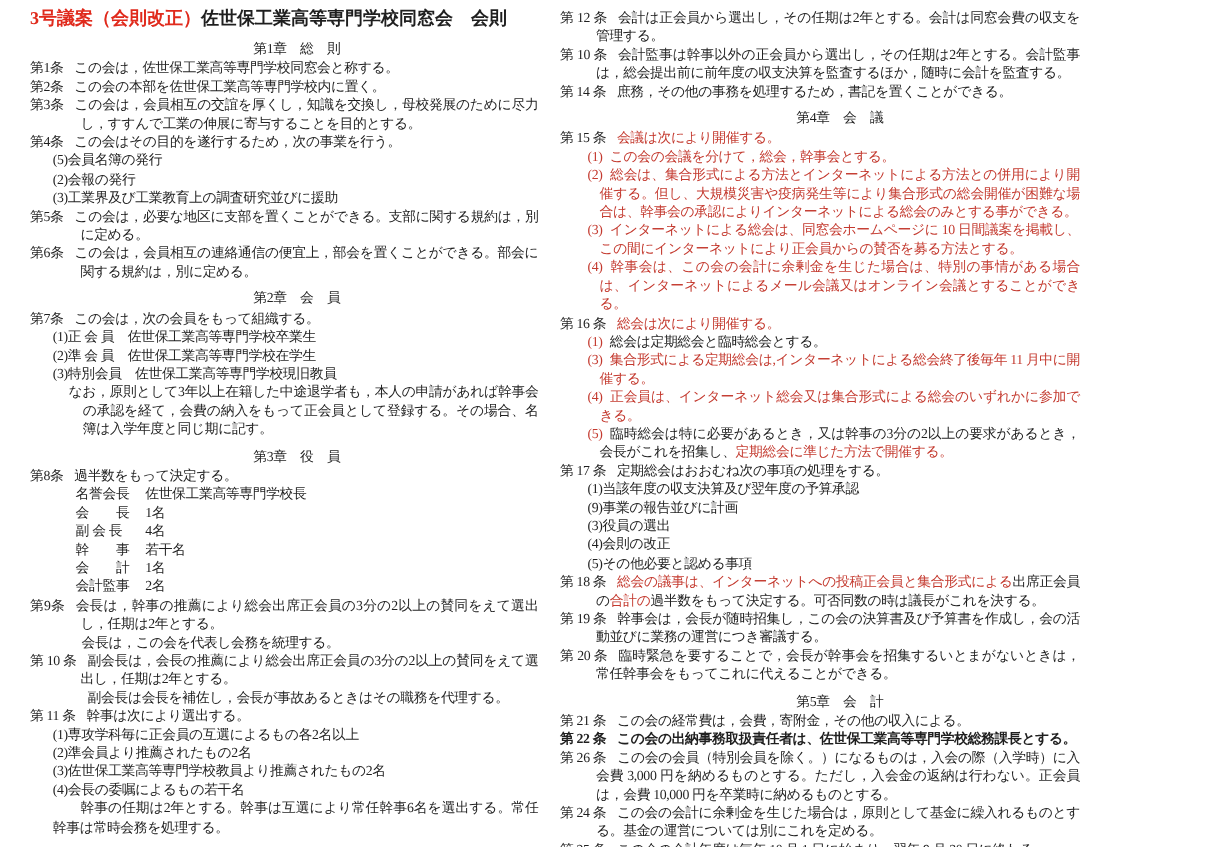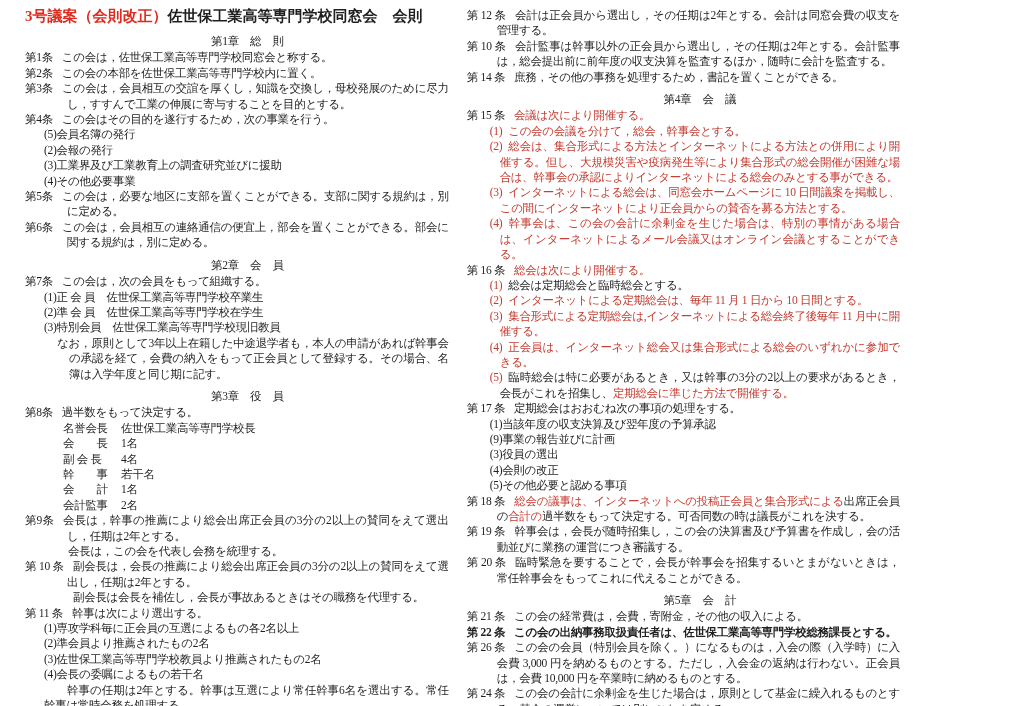--- a/index.html
+++ b/index.html
@@ -60,21 +60,20 @@
       <span class="t-red">3号議案（会則改正）</span><span class="t-main">佐世保工業高等専門学校同窓会　会則</span>
     </div>
   <div class="chapter">第1章　総　則</div>
       <div class="article"><span class="alabel">第1条</span><span class="seg">この会は，佐世保工業高等専門学校同窓会と称する。</span></div>
       <div class="article"><span class="alabel">第2条</span><span class="seg">この会の本部を佐世保工業高等専門学校内に置く。</span></div>
       <div class="article"><span class="alabel">第3条</span><span class="seg">この会は，会員相互の交誼を厚くし，知識を交換し，母校発展のために尽力し，すすんで工業の伸展に寄与することを目的とする。</span></div>
       <div class="article"><span class="alabel">第4条</span><span class="seg">この会はその目的を遂行するため，次の事業を行う。</span></div>
       <div class="item"><span class="seg">(5)会員名簿の発行</span></div>
       <div class="item"><span class="seg">(2)会報の発行</span></div>
       <div class="item"><span class="seg">(3)工業界及び工業教育上の調査研究並びに援助</span></div>
-      <div class="item"><span class="seg">(4)その他必要事業</span></div>
       <div class="article"><span class="alabel">第5条</span><span class="seg">この会は，必要な地区に支部を置くことができる。支部に関する規約は，別に定める。</span></div>
       <div class="article"><span class="alabel">第6条</span><span class="seg">この会は，会員相互の連絡通信の便宜上，部会を置くことができる。部会に関する規約は，別に定める。</span></div>
       <div class="chapter">第2章　会　員</div>
       <div class="article"><span class="alabel">第7条</span><span class="seg">この会は，次の会員をもって組織する。</span></div>
       <div class="item"><span class="seg">(1)正 会 員　佐世保工業高等専門学校卒業生</span></div>
       <div class="item"><span class="seg">(2)準 会 員　佐世保工業高等専門学校在学生</span></div>
       <div class="item"><span class="seg">(3)特別会員　佐世保工業高等専門学校現旧教員</span></div>
       <div class="note"><span class="seg">なお，原則として3年以上在籍した中途退学者も，本人の申請があれば幹事会の承認を経て，会費の納入をもって正会員として登録する。その場合、名簿は入学年度と同じ期に記す。</span></div>
       <div class="chapter">第3章　役　員</div>
       <div class="article"><span class="alabel">第8条</span><span class="seg">過半数をもって決定する。</span></div>
@@ -100,21 +99,20 @@
       <div class="article"><span class="alabel">第 10 条</span><span class="seg">会計監事は幹事以外の正会員から選出し，その任期は2年とする。会計監事は，総会提出前に前年度の収支決算を監査するほか，随時に会計を監査する。</span></div>
       <div class="article"><span class="alabel">第 14 条</span><span class="seg">庶務，その他の事務を処理するため，書記を置くことができる。</span></div>
       <div class="chapter">第4章　会　議</div>
       <div class="article"><span class="alabel">第 15 条</span><span class="seg r">会議は次により開催する。</span></div>
       <div class="numitem"><span class="numlabel seg r">(1)</span><span class="seg r">この会の会議を分けて，総会，幹事会とする。</span></div>
       <div class="numitem"><span class="numlabel seg r">(2)</span><span class="seg r">総会は、集合形式による方法とインターネットによる方法との併用により開催する。但し、大規模災害や疫病発生等により集合形式の総会開催が困難な場合は、幹事会の承認によりインターネットによる総会のみとする事ができる。</span></div>
       <div class="numitem"><span class="numlabel seg r">(3)</span><span class="seg r">インターネットによる総会は、同窓会ホームページに 10 日間議案を掲載し、この間にインターネットにより正会員からの賛否を募る方法とする。</span></div>
       <div class="numitem"><span class="numlabel seg r">(4)</span><span class="seg r">幹事会は、この会の会計に余剰金を生じた場合は、特別の事情がある場合は、インターネットによるメール会議又はオンライン会議とすることができる。</span></div>
       <div class="article"><span class="alabel">第 16 条</span><span class="seg r">総会は次により開催する。</span></div>
       <div class="numitem"><span class="numlabel seg r">(1)</span><span class="seg">総会は定期総会と臨時総会とする。</span></div>
-      <div class="numitem"><span class="numlabel seg r">(2)</span><span class="seg r">インターネットによる定期総会は、毎年 11 月 1 日から 10 日間とする。</span></div>
       <div class="numitem"><span class="numlabel seg r">(3)</span><span class="seg r">集合形式による定期総会は,インターネットによる総会終了後毎年 11 月中に開催する。</span></div>
       <div class="numitem"><span class="numlabel seg r">(4)</span><span class="seg r">正会員は、インターネット総会又は集合形式による総会のいずれかに参加できる。</span></div>
       <div class="numitem"><span class="numlabel seg r">(5)</span><span class="seg">臨時総会は特に必要があるとき，又は幹事の3分の2以上の要求があるとき，会長がこれを招集し、</span><span class="seg r">定期総会に準じた方法で開催する。</span></div>
       <div class="article"><span class="alabel">第 17 条</span><span class="seg">定期総会はおおむね次の事項の処理をする。</span></div>
       <div class="item"><span class="seg">(1)当該年度の収支決算及び翌年度の予算承認</span></div>
       <div class="item"><span class="seg">(9)事業の報告並びに計画</span></div>
       <div class="item"><span class="seg">(3)役員の選出</span></div>
       <div class="item"><span class="seg">(4)会則の改正</span></div>
       <div class="item"><span class="seg">(5)その他必要と認める事項</span></div>
       <div class="article"><span class="alabel">第 18 条</span><span class="seg r">総会の議事は、インターネットへの投稿正会員と集合形式による</span><span class="seg">出席正会員の</span><span class="seg r">合計の</span><span class="seg">過半数をもって決定する。可否同数の時は議長がこれを決する。</span></div>

